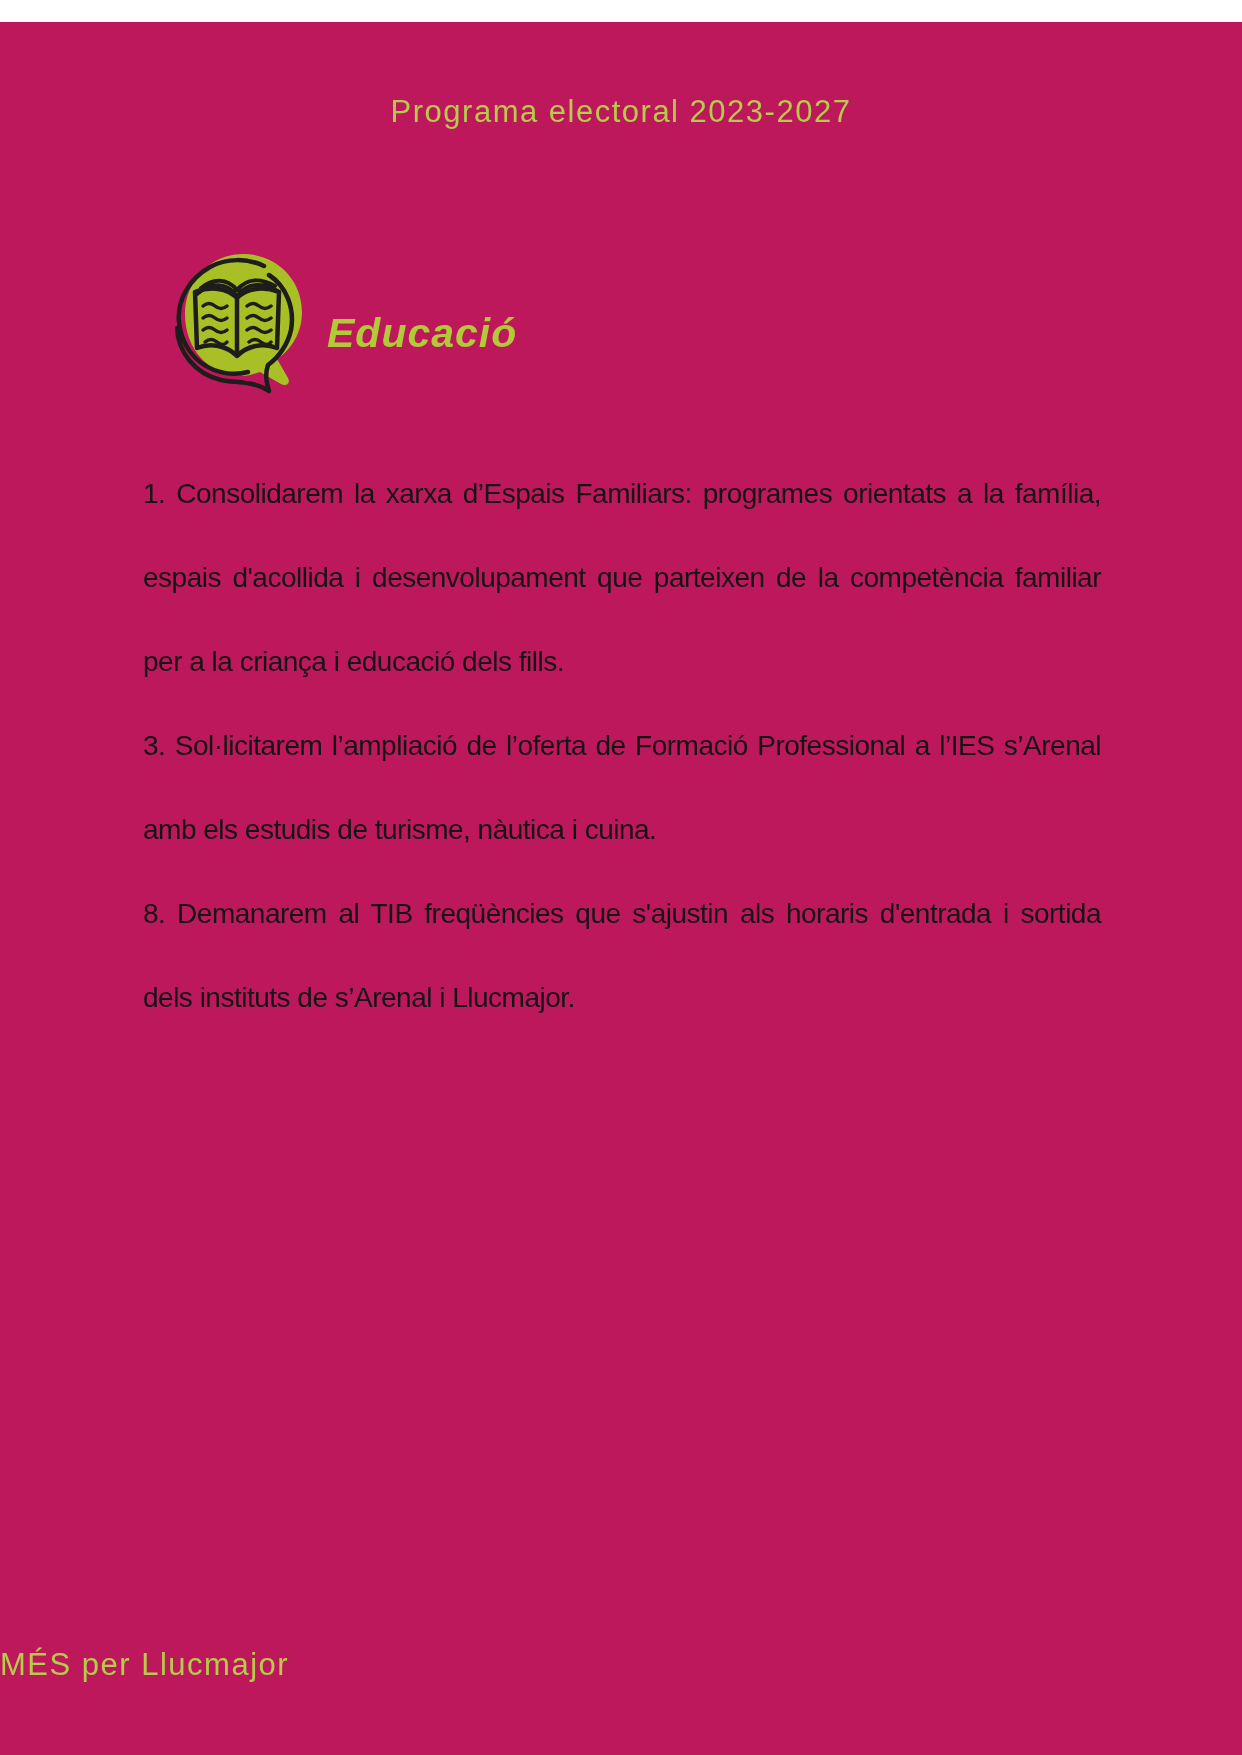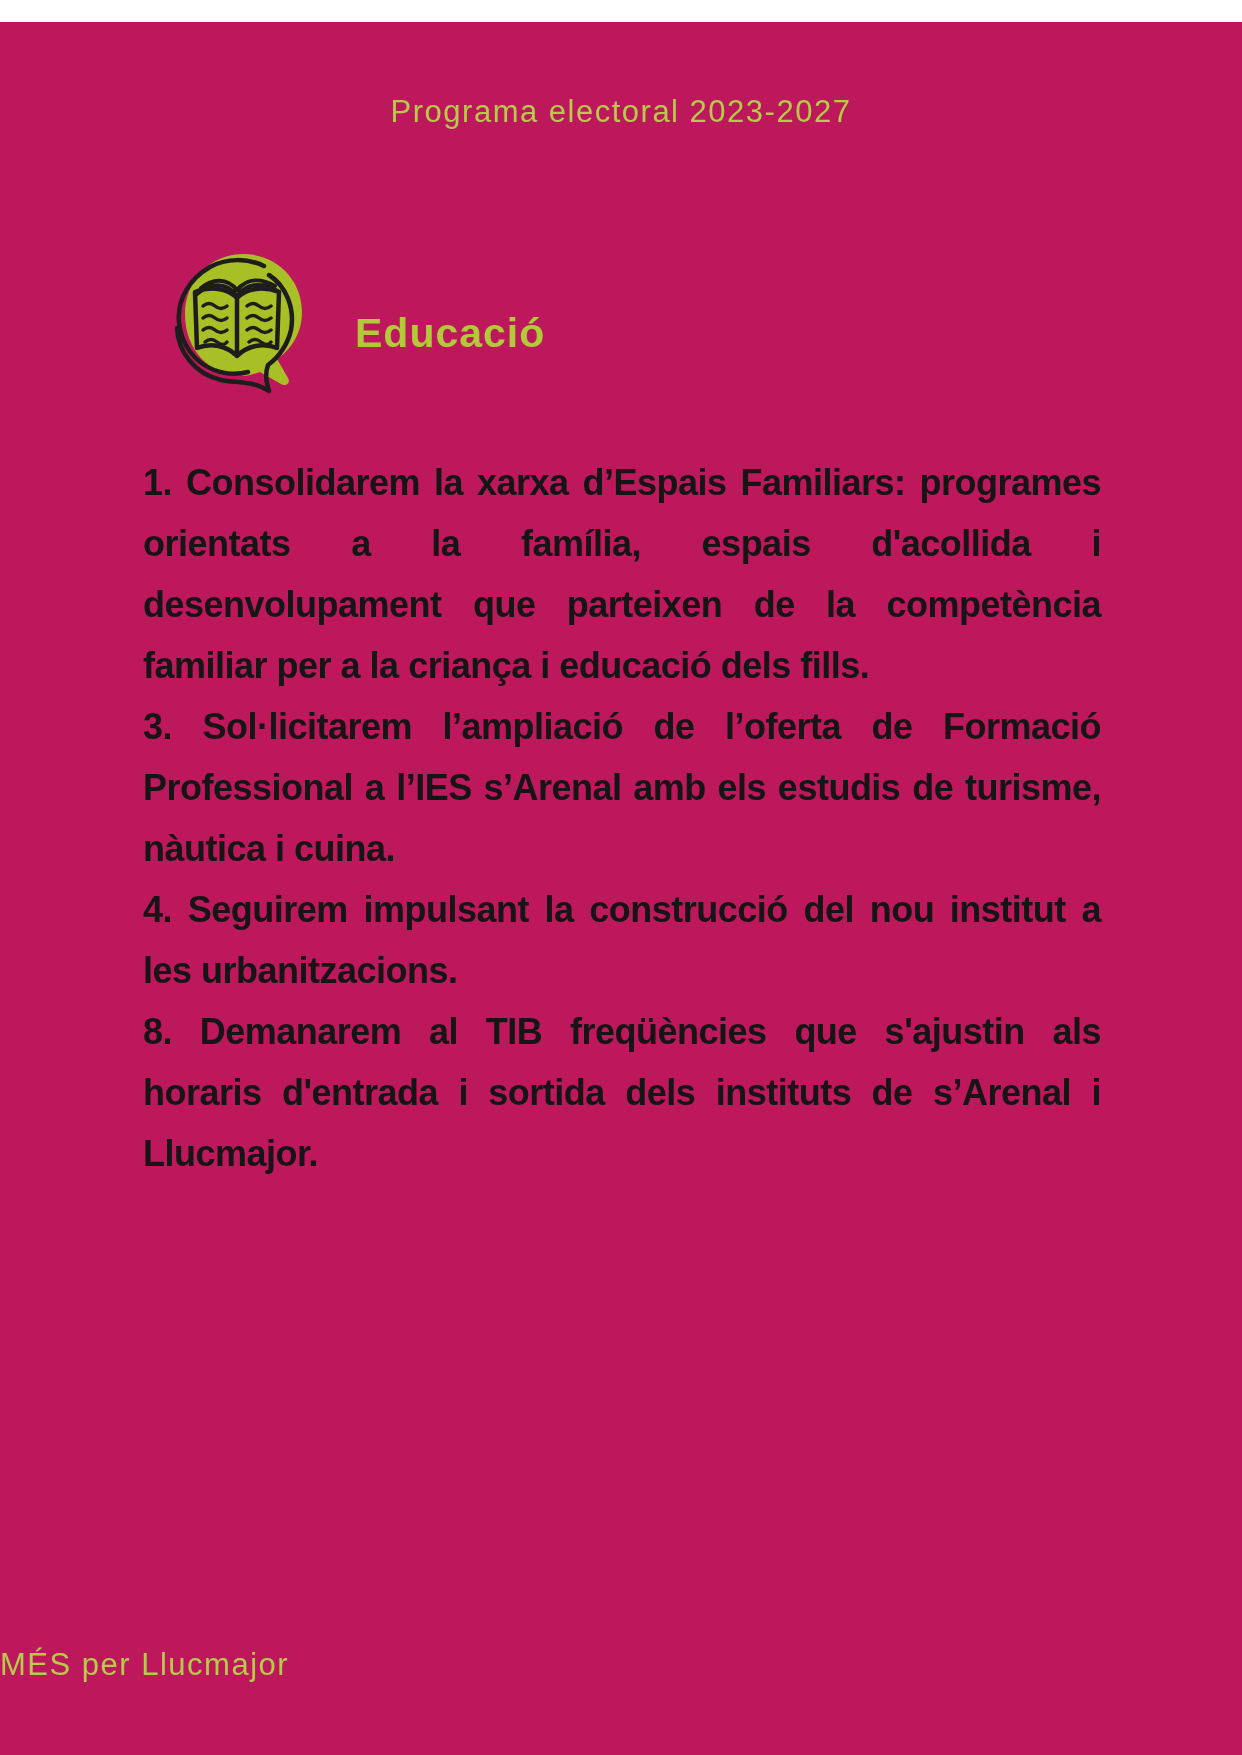--- a/index.html
+++ b/index.html
@@ -23,45 +23,46 @@
     font-weight: 400;
     letter-spacing: 1.5px;
     color: #b6cb49;
   }
   .section-row {
     position: absolute;
     top: 228px;
     left: 165px;
     display: flex;
     align-items: center;
-    gap: 48px;
+    gap: 20px;
+    font-style: italic;
   }
   .section-icon {
     width: 142px;
     height: 152px;
     flex: 0 0 auto;
   }
   .section-title {
     font-size: 41px;
     font-weight: 700;
     letter-spacing: 1px;
     color: #b2ca37;
     padding-top: 14px;
   }
   .doc-body {
     position: absolute;
     top: 430px;
     left: 143px;
     width: 958px;
   }
   .item {
-    font-size: 36px;
-    font-weight: 700;
+    font-size: 28px;
+    font-weight: 400;
     letter-spacing: -0.5px;
-    line-height: 61px;
+    line-height: 84px;
     color: #151515;
     text-align: justify;
   }
   .doc-footer {
     position: absolute;
     top: 1625px;
     left: 0;
     width: 100%;
     text-align: left;
     font-size: 31px;
@@ -100,19 +101,18 @@
 
       <path d="M82,56 q 6,-5 12,0 t 12,0 M82,68 q 6,-5 12,0 t 12,0
                M82,80 q 6,-5 12,0 t 12,0 M84,92 q 6,-5 12,0 t 10,0" fill="none" stroke="#1d1d1b" stroke-width="3.5" stroke-linecap="round"></path>
     </svg>
     <div class="section-title">Educació</div>
   </div>
 
   <div class="doc-body">
     <p class="item">1. Consolidarem la xarxa d’Espais Familiars: programes orientats a la família, espais d'acollida i desenvolupament que parteixen de la competència familiar per a la criança i educació dels fills.</p>
     <p class="item">3. Sol·licitarem l’ampliació de l’oferta de Formació Professional a l’IES s’Arenal amb els estudis de turisme, nàutica i cuina.</p>
-    <p class="item">4. Seguirem impulsant la construcció del nou institut a les urbanitzacions.</p>
     <p class="item">8. Demanarem al TIB freqüències que s'ajustin als horaris d'entrada i sortida dels instituts de s’Arenal i Llucmajor.</p>
   </div>
 
   <div class="doc-footer">MÉS per Llucmajor</div>
 
 </div>
 
 </body></html>

